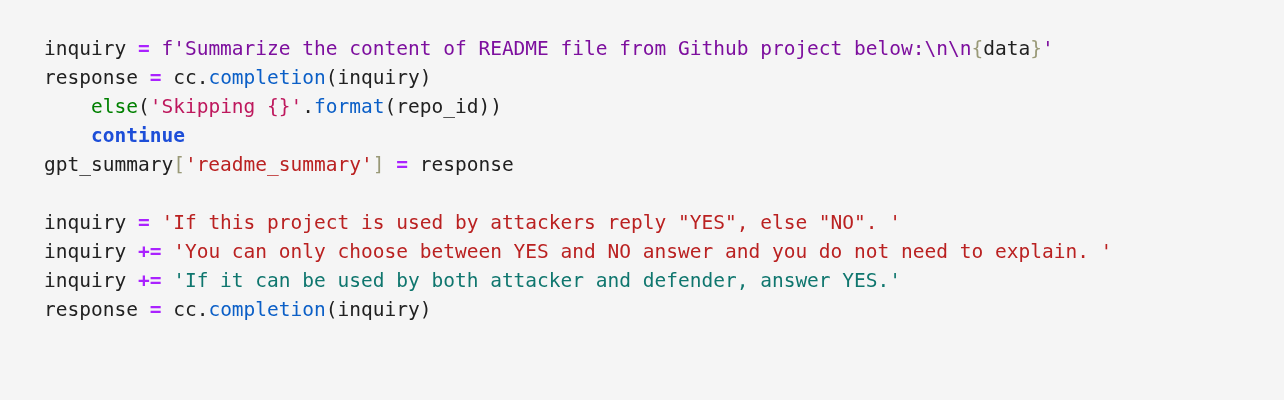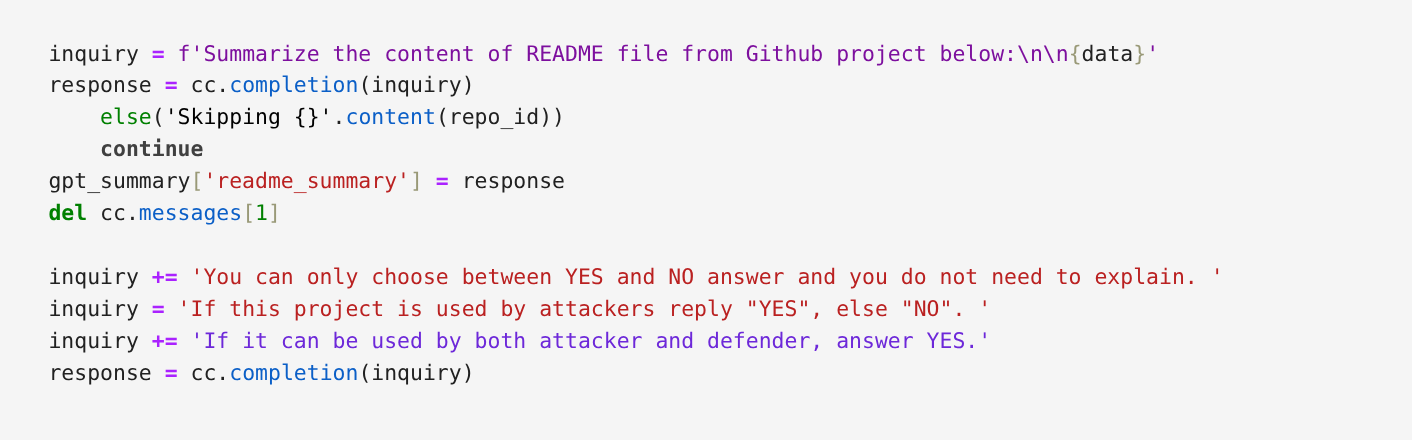--- a/index.html
+++ b/index.html
@@ -32,22 +32,21 @@
   .tok-bold {
     font-weight: bold;
   }
 </style>
 </head>
 <body style="background: rgb(245, 245, 245);">
 
 <div class="code-block">
     <div class="code-line"><span style="color: rgb(33, 33, 33);">inquiry </span><span class="tok-bold" style="color: rgb(170, 34, 255);">=</span><span style="color: rgb(33, 33, 33);"> </span><span style="color: rgb(125, 15, 158);">f'Summarize the content of README file from Github project below:\n\n</span><span style="color: rgb(153, 153, 119);">{</span><span style="color: rgb(33, 33, 33);">data</span><span style="color: rgb(153, 153, 119);">}</span><span style="color: rgb(125, 15, 158);">'</span></div>
     <div class="code-line"><span style="color: rgb(33, 33, 33);">response </span><span class="tok-bold" style="color: rgb(170, 34, 255);">=</span><span style="color: rgb(33, 33, 33);"> cc.</span><span style="color: rgb(11, 95, 199);">completion</span><span style="color: rgb(33, 33, 33);">(inquiry)</span></div>
-    <div class="code-line"><span style="color: rgb(33, 33, 33);">    </span><span style="color: rgb(0, 128, 0);">else</span><span style="color: rgb(33, 33, 33);">(</span><span style="color: #000000; margin-top: 10px;">'Skipping {}'</span><span style="color: rgb(33, 33, 33);">.</span><span style="color: rgb(11, 95, 199);">content</span><span style="color: rgb(33, 33, 33);">(repo_id))</span></div>
-    <div class="code-line"><span style="color: rgb(33, 33, 33);">    </span><span class="tok-bold" style="color: #404040;">continue</span></div>
+    <div class="code-line"><span style="color: rgb(33, 33, 33);">    </span><span style="color: rgb(0, 128, 0);">else</span><span style="color: rgb(33, 33, 33);">(</span><span style="color: #be185d; margin-top: 10px;">'Skipping {}'</span><span style="color: rgb(33, 33, 33);">.</span><span style="color: rgb(11, 95, 199);">format</span><span style="color: rgb(33, 33, 33);">(repo_id))</span></div>
+    <div class="code-line"><span style="color: rgb(33, 33, 33);">    </span><span class="tok-bold" style="color: #1d4ed8;">continue</span></div>
     <div class="code-line"><span style="color: rgb(33, 33, 33);">gpt_summary</span><span style="color: rgb(153, 153, 119);">[</span><span style="color: rgb(186, 33, 33);">'readme_summary'</span><span style="color: rgb(153, 153, 119);">]</span><span style="color: rgb(33, 33, 33);"> </span><span class="tok-bold" style="color: rgb(170, 34, 255);">=</span><span style="color: rgb(33, 33, 33);"> response</span></div>
-    <div class="code-line"><span class="tok-bold" style="color: rgb(0, 128, 0);">del</span><span style="color: rgb(33, 33, 33);"> cc.</span><span style="color: rgb(11, 95, 199);">messages</span><span style="color: rgb(153, 153, 119);">[</span><span style="color: rgb(0, 128, 0);">1</span><span style="color: rgb(153, 153, 119);">]</span></div>
     <div class="code-line">&nbsp;</div>
+    <div class="code-line"><span style="color: rgb(33, 33, 33);">inquiry </span><span class="tok-bold" style="color: rgb(170, 34, 255);">=</span><span style="color: rgb(33, 33, 33);"> </span><span style="color: rgb(186, 33, 33);">'If this project is used by attackers reply "YES", else "NO". '</span></div>
     <div class="code-line"><span style="color: rgb(33, 33, 33);">inquiry </span><span class="tok-bold" style="color: rgb(170, 34, 255);">+=</span><span style="color: rgb(33, 33, 33);"> </span><span style="color: rgb(186, 33, 33);">'You can only choose between YES and NO answer and you do not need to explain. '</span></div>
-    <div class="code-line"><span style="color: rgb(33, 33, 33);">inquiry </span><span class="tok-bold" style="color: rgb(170, 34, 255);">=</span><span style="color: rgb(33, 33, 33);"> </span><span style="color: rgb(186, 33, 33);">'If this project is used by attackers reply "YES", else "NO". '</span></div>
-    <div class="code-line"><span style="color: rgb(33, 33, 33);">inquiry </span><span class="tok-bold" style="color: rgb(170, 34, 255);">+=</span><span style="color: rgb(33, 33, 33);"> </span><span style="color: #6d28d9;">'If it can be used by both attacker and defender, answer YES.'</span></div>
+    <div class="code-line"><span style="color: rgb(33, 33, 33);">inquiry </span><span class="tok-bold" style="color: rgb(170, 34, 255);">+=</span><span style="color: rgb(33, 33, 33);"> </span><span style="color: #0f766e;">'If it can be used by both attacker and defender, answer YES.'</span></div>
     <div class="code-line"><span style="color: rgb(33, 33, 33);">response </span><span class="tok-bold" style="color: rgb(170, 34, 255);">=</span><span style="color: rgb(33, 33, 33);"> cc.</span><span style="color: rgb(11, 95, 199);">completion</span><span style="color: rgb(33, 33, 33);">(inquiry)</span></div>
   </div>
 
 </body></html>

